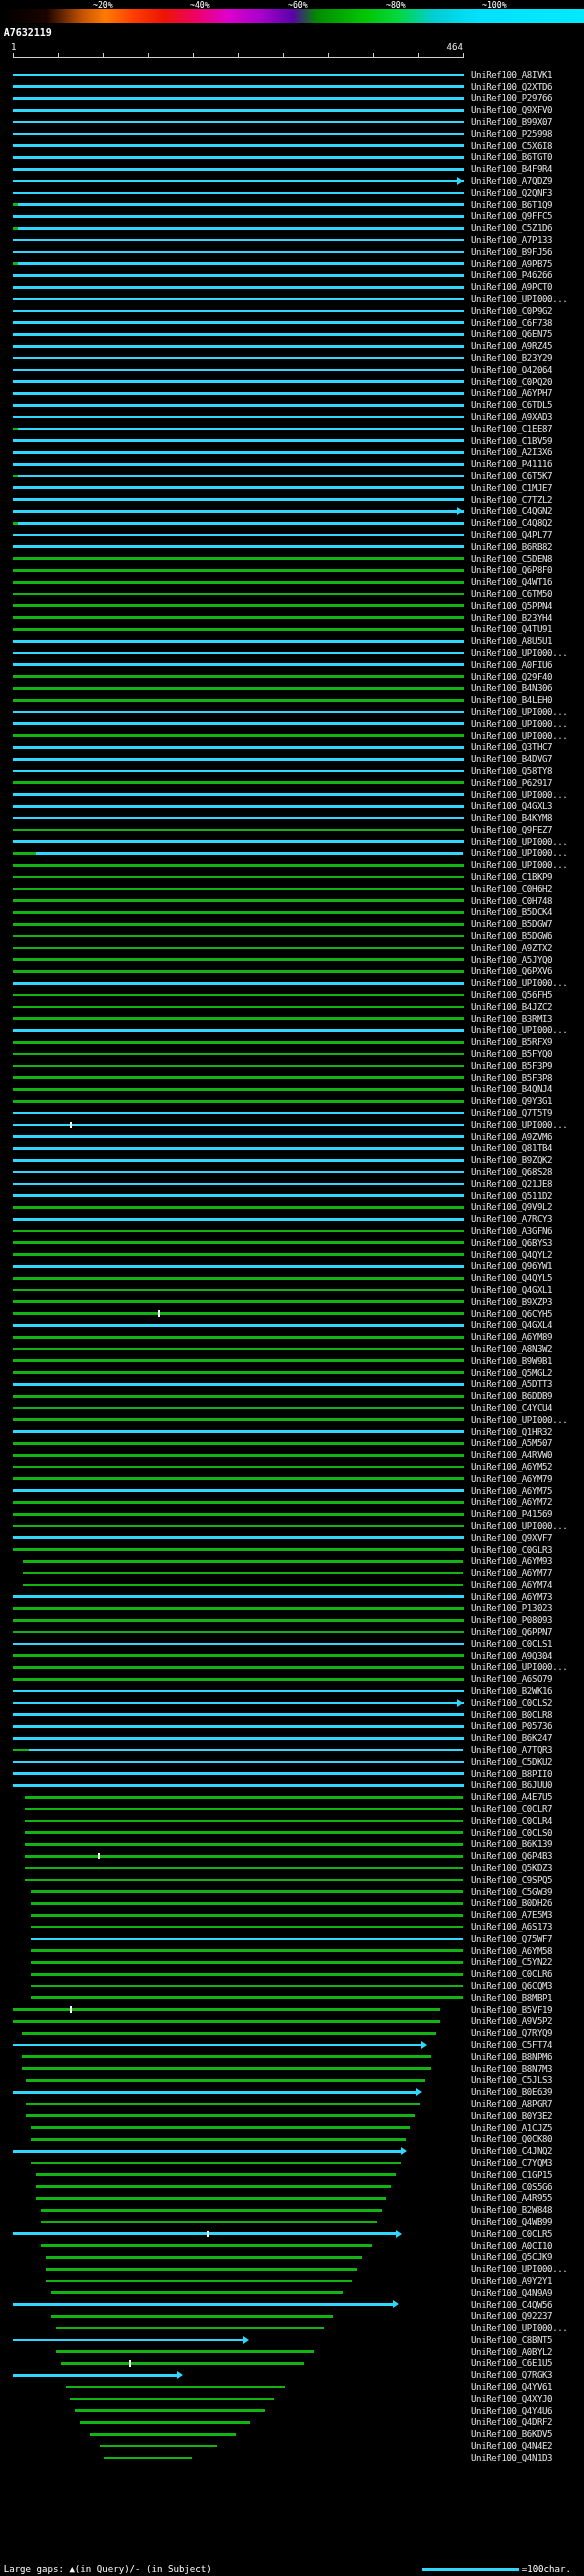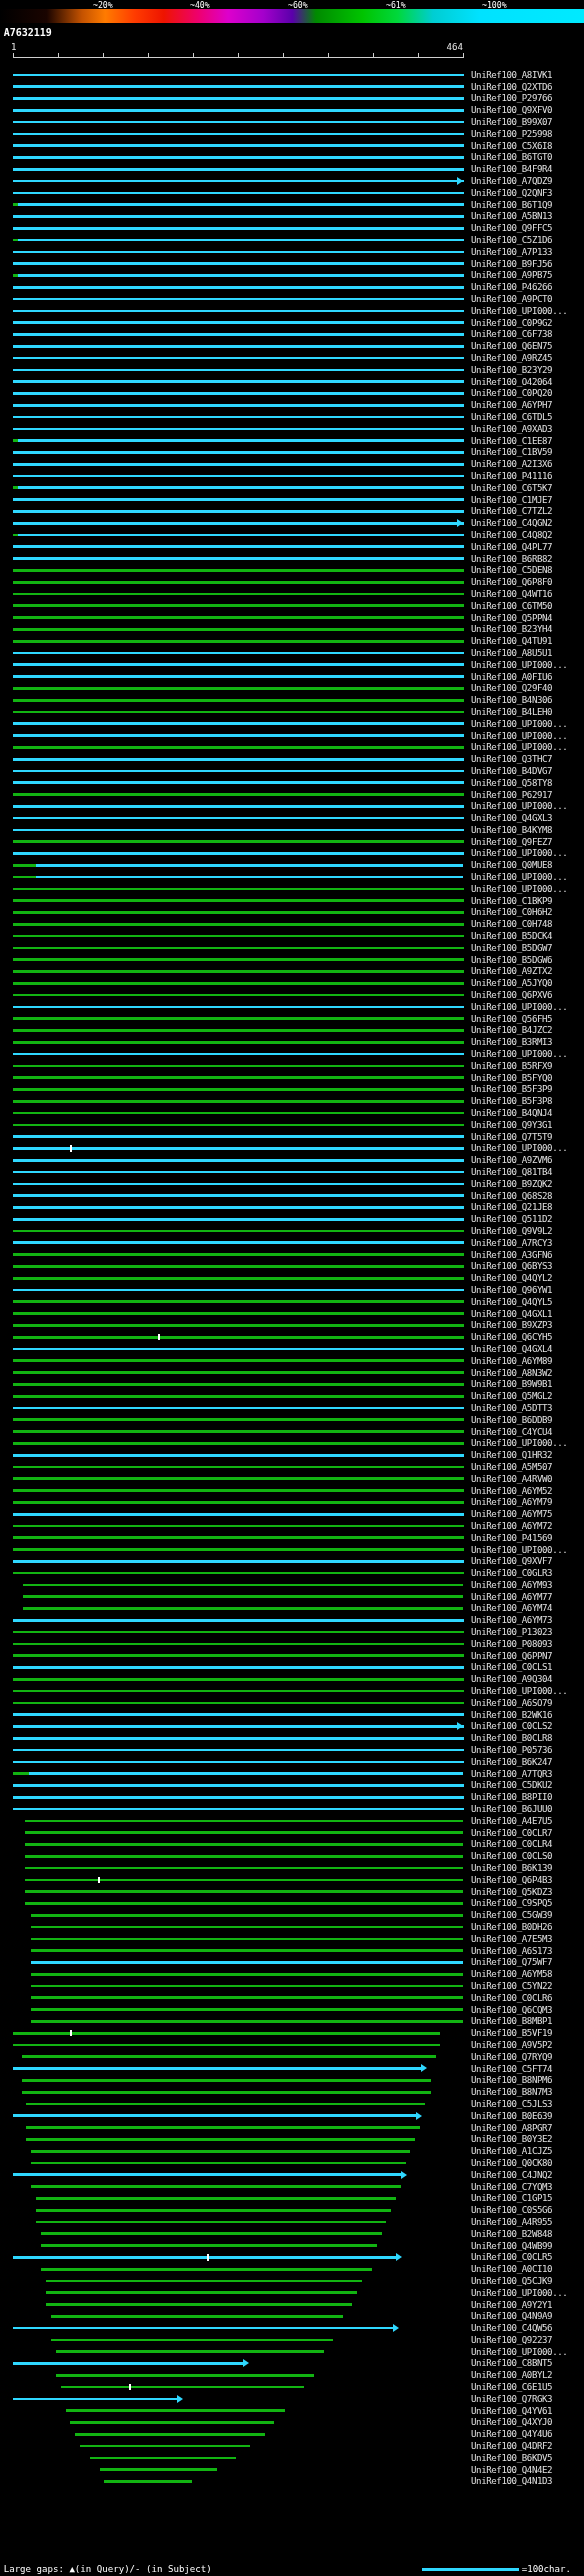--- a/index.html
+++ b/index.html
@@ -41,21 +41,21 @@
   .legend-sample{width:97px;height:2.7px;background:#2fd8ff;}
   .legend-right span{font:9.1px "DejaVu Sans Mono",monospace;color:#fff;white-space:nowrap;}
 </style>
 </head>
 <body>
 
 <div class="scale-labels">
   <span style="left:93px">~20%</span>
   <span style="left:190px">~40%</span>
   <span style="left:288px">~60%</span>
-  <span style="left:386px">~61%</span>
+  <span style="left:386px">~80%</span>
   <span style="left:482px">~100%</span>
 </div>
 <div class="scale-gradient"></div>
 
 <div class="query-band">
   <span>A7632119</span>
 </div>
 
 <span class="ruler-num start">1</span>
 <span class="ruler-num end">464</span>
@@ -134,26 +134,20 @@
       <div class="track">
         <div class="seg" style="left: 0px; width: 4.9px; background: rgb(18, 180, 18);"></div>
         <div class="seg" style="left: 4.9px; width: 446px; background: rgb(47, 216, 255);"></div>
       </div>
       <span class="lbl">UniRef100_B6T1Q9</span>
     </div>
     <div class="row">
       <div class="track">
         <div class="seg" style="left: 0px; width: 451px; background: rgb(47, 216, 255);"></div>
       </div>
-      <span class="lbl">UniRef100_A5BN13</span>
-    </div>
-    <div class="row">
-      <div class="track">
-        <div class="seg" style="left: 0px; width: 451px; background: rgb(47, 216, 255);"></div>
-      </div>
       <span class="lbl">UniRef100_Q9FFC5</span>
     </div>
     <div class="row">
       <div class="track">
         <div class="seg" style="left: 0px; width: 4.9px; background: rgb(18, 180, 18);"></div>
         <div class="seg" style="left: 4.9px; width: 446px; background: rgb(47, 216, 255);"></div>
       </div>
       <span class="lbl">UniRef100_C5Z1D6</span>
     </div>
     <div class="row">
@@ -465,27 +459,20 @@
       <div class="track">
         <div class="seg" style="left: 0px; width: 451px; background: rgb(18, 180, 18);"></div>
       </div>
       <span class="lbl">UniRef100_Q9FEZ7</span>
     </div>
     <div class="row">
       <div class="track">
         <div class="seg" style="left: 0px; width: 451px; background: rgb(47, 216, 255);"></div>
       </div>
       <span class="lbl">UniRef100_UPI000...</span>
-    </div>
-    <div class="row">
-      <div class="track">
-        <div class="seg" style="left: 0px; width: 23.4px; background: rgb(18, 180, 18);"></div>
-        <div class="seg" style="left: 23.4px; width: 427px; background: rgb(47, 216, 255);"></div>
-      </div>
-      <span class="lbl">UniRef100_Q0MUE8</span>
     </div>
     <div class="row">
       <div class="track">
         <div class="seg" style="left: 0px; width: 23.4px; background: rgb(18, 180, 18);"></div>
         <div class="seg" style="left: 23.4px; width: 427px; background: rgb(47, 216, 255);"></div>
       </div>
       <span class="lbl">UniRef100_UPI000...</span>
     </div>
     <div class="row">
       <div class="track">

